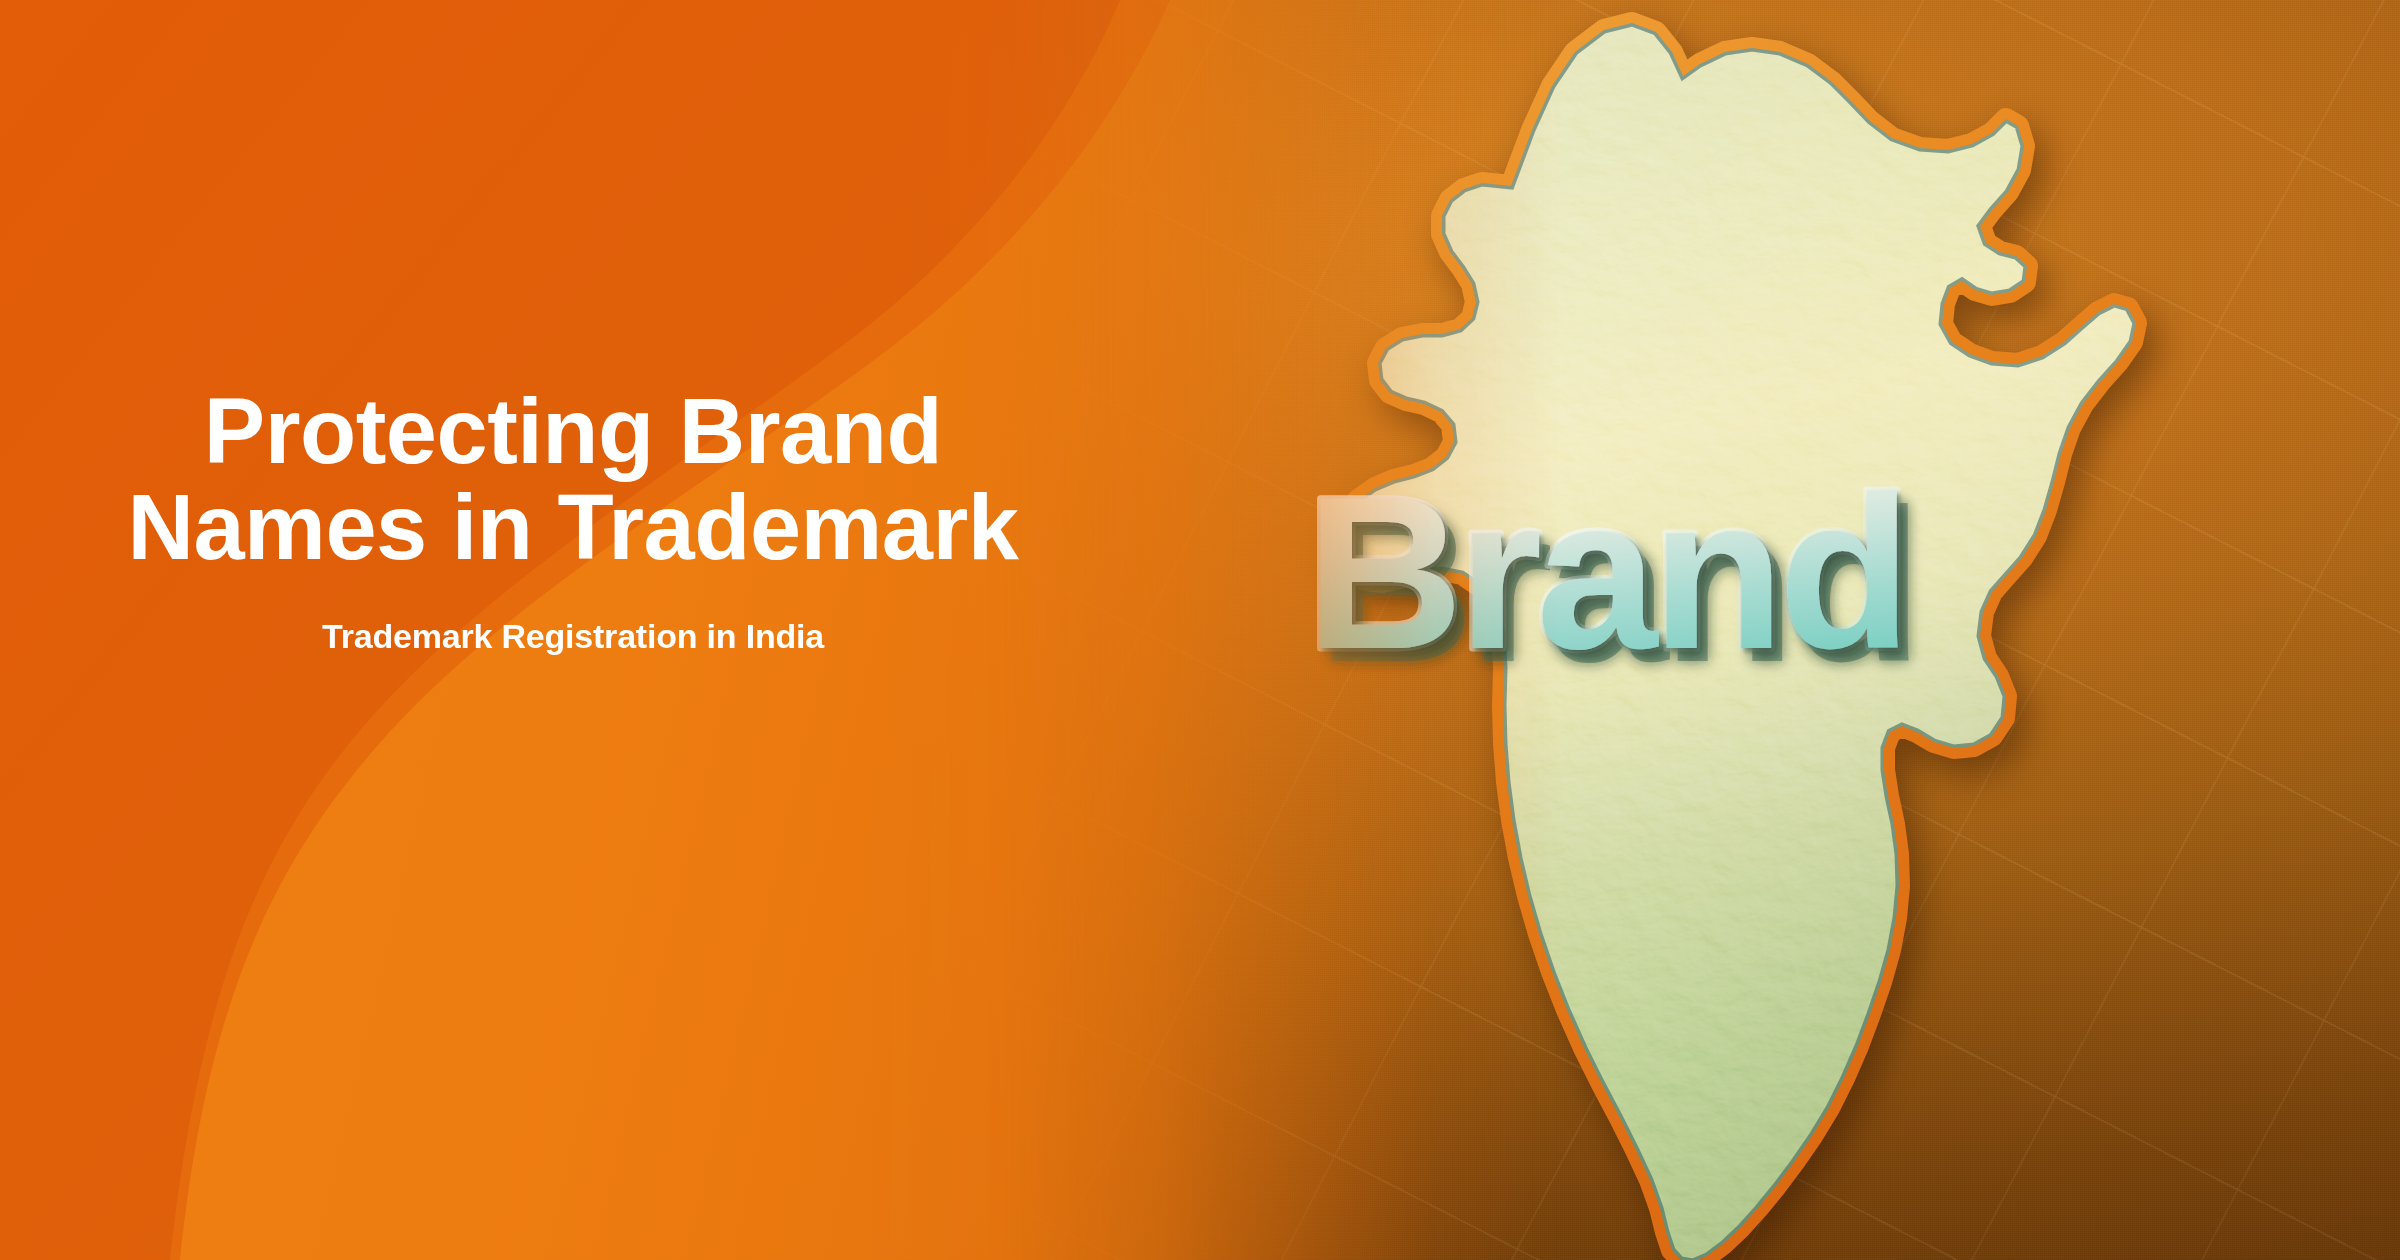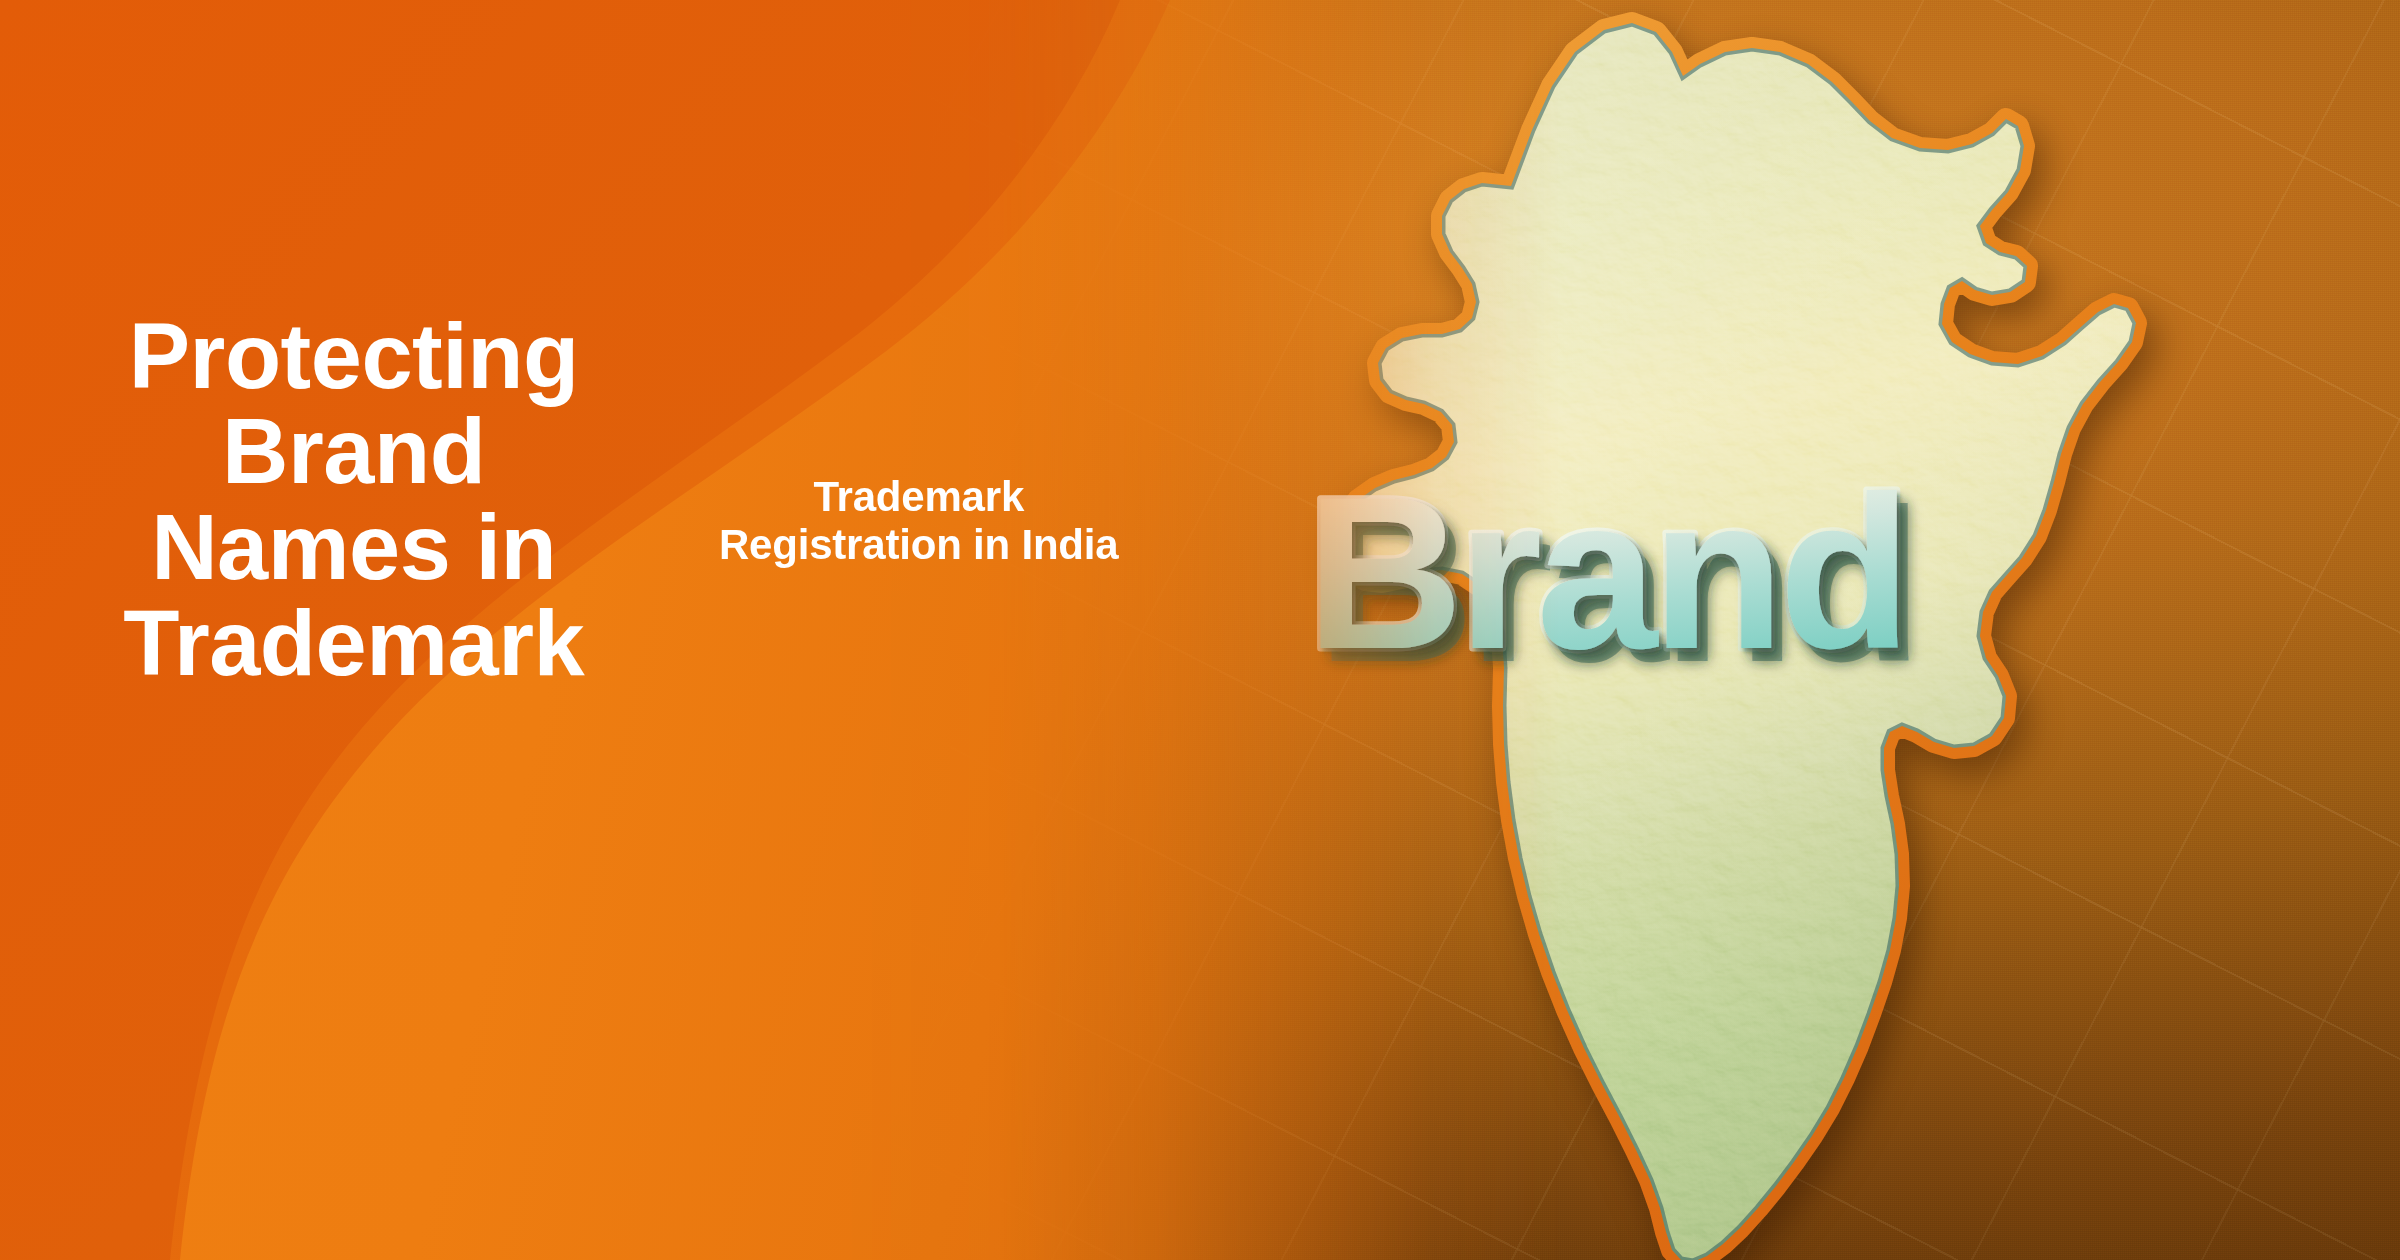--- a/index.html
+++ b/index.html
@@ -56,37 +56,37 @@
             mask-image:linear-gradient(90deg,#000 0%,#000 54%,rgba(0,0,0,.97) 64%,rgba(0,0,0,.80) 74%,rgba(0,0,0,.45) 84%,rgba(0,0,0,.14) 92%,rgba(0,0,0,0) 100%);
   }
   .orange .base{
     position:absolute; inset:0;
     background:linear-gradient(103deg,#ef8012 0%,#ee7d11 38%,#e8760f 66%,#dd6b0c 100%);
   }
   .orange svg{position:absolute;inset:0;width:100%;height:100%;}
 
   
   .copy{
-    position:absolute; left:0; top:1px; width:1130px; height:1016px;
-    display:flex; justify-content:center; align-items:center;
+    position:absolute; left:0; top:12px; width:1130px; height:1016px;
+    display:flex; flex-direction:column; justify-content:center; align-items:center;
     text-align:center;
   }
   .title{
     color:#ffffff;
     font-size:92px;
     line-height:1.04;
     font-weight:700;
     letter-spacing:-0.5px;
     width:980px;
     margin:0 0 18px 0;
     transform:translateX(8px);
   }
   .subtitle{
     color:#ffffff;
-    font-size:42px;
+    font-size:34px;
     font-weight:700;
     letter-spacing:-0.2px;
     margin:24px 0 0 0;
     transform:translateX(8px);
   }
 
   
   .brandword{
     position:absolute;
     left:1300px; top:470px;

